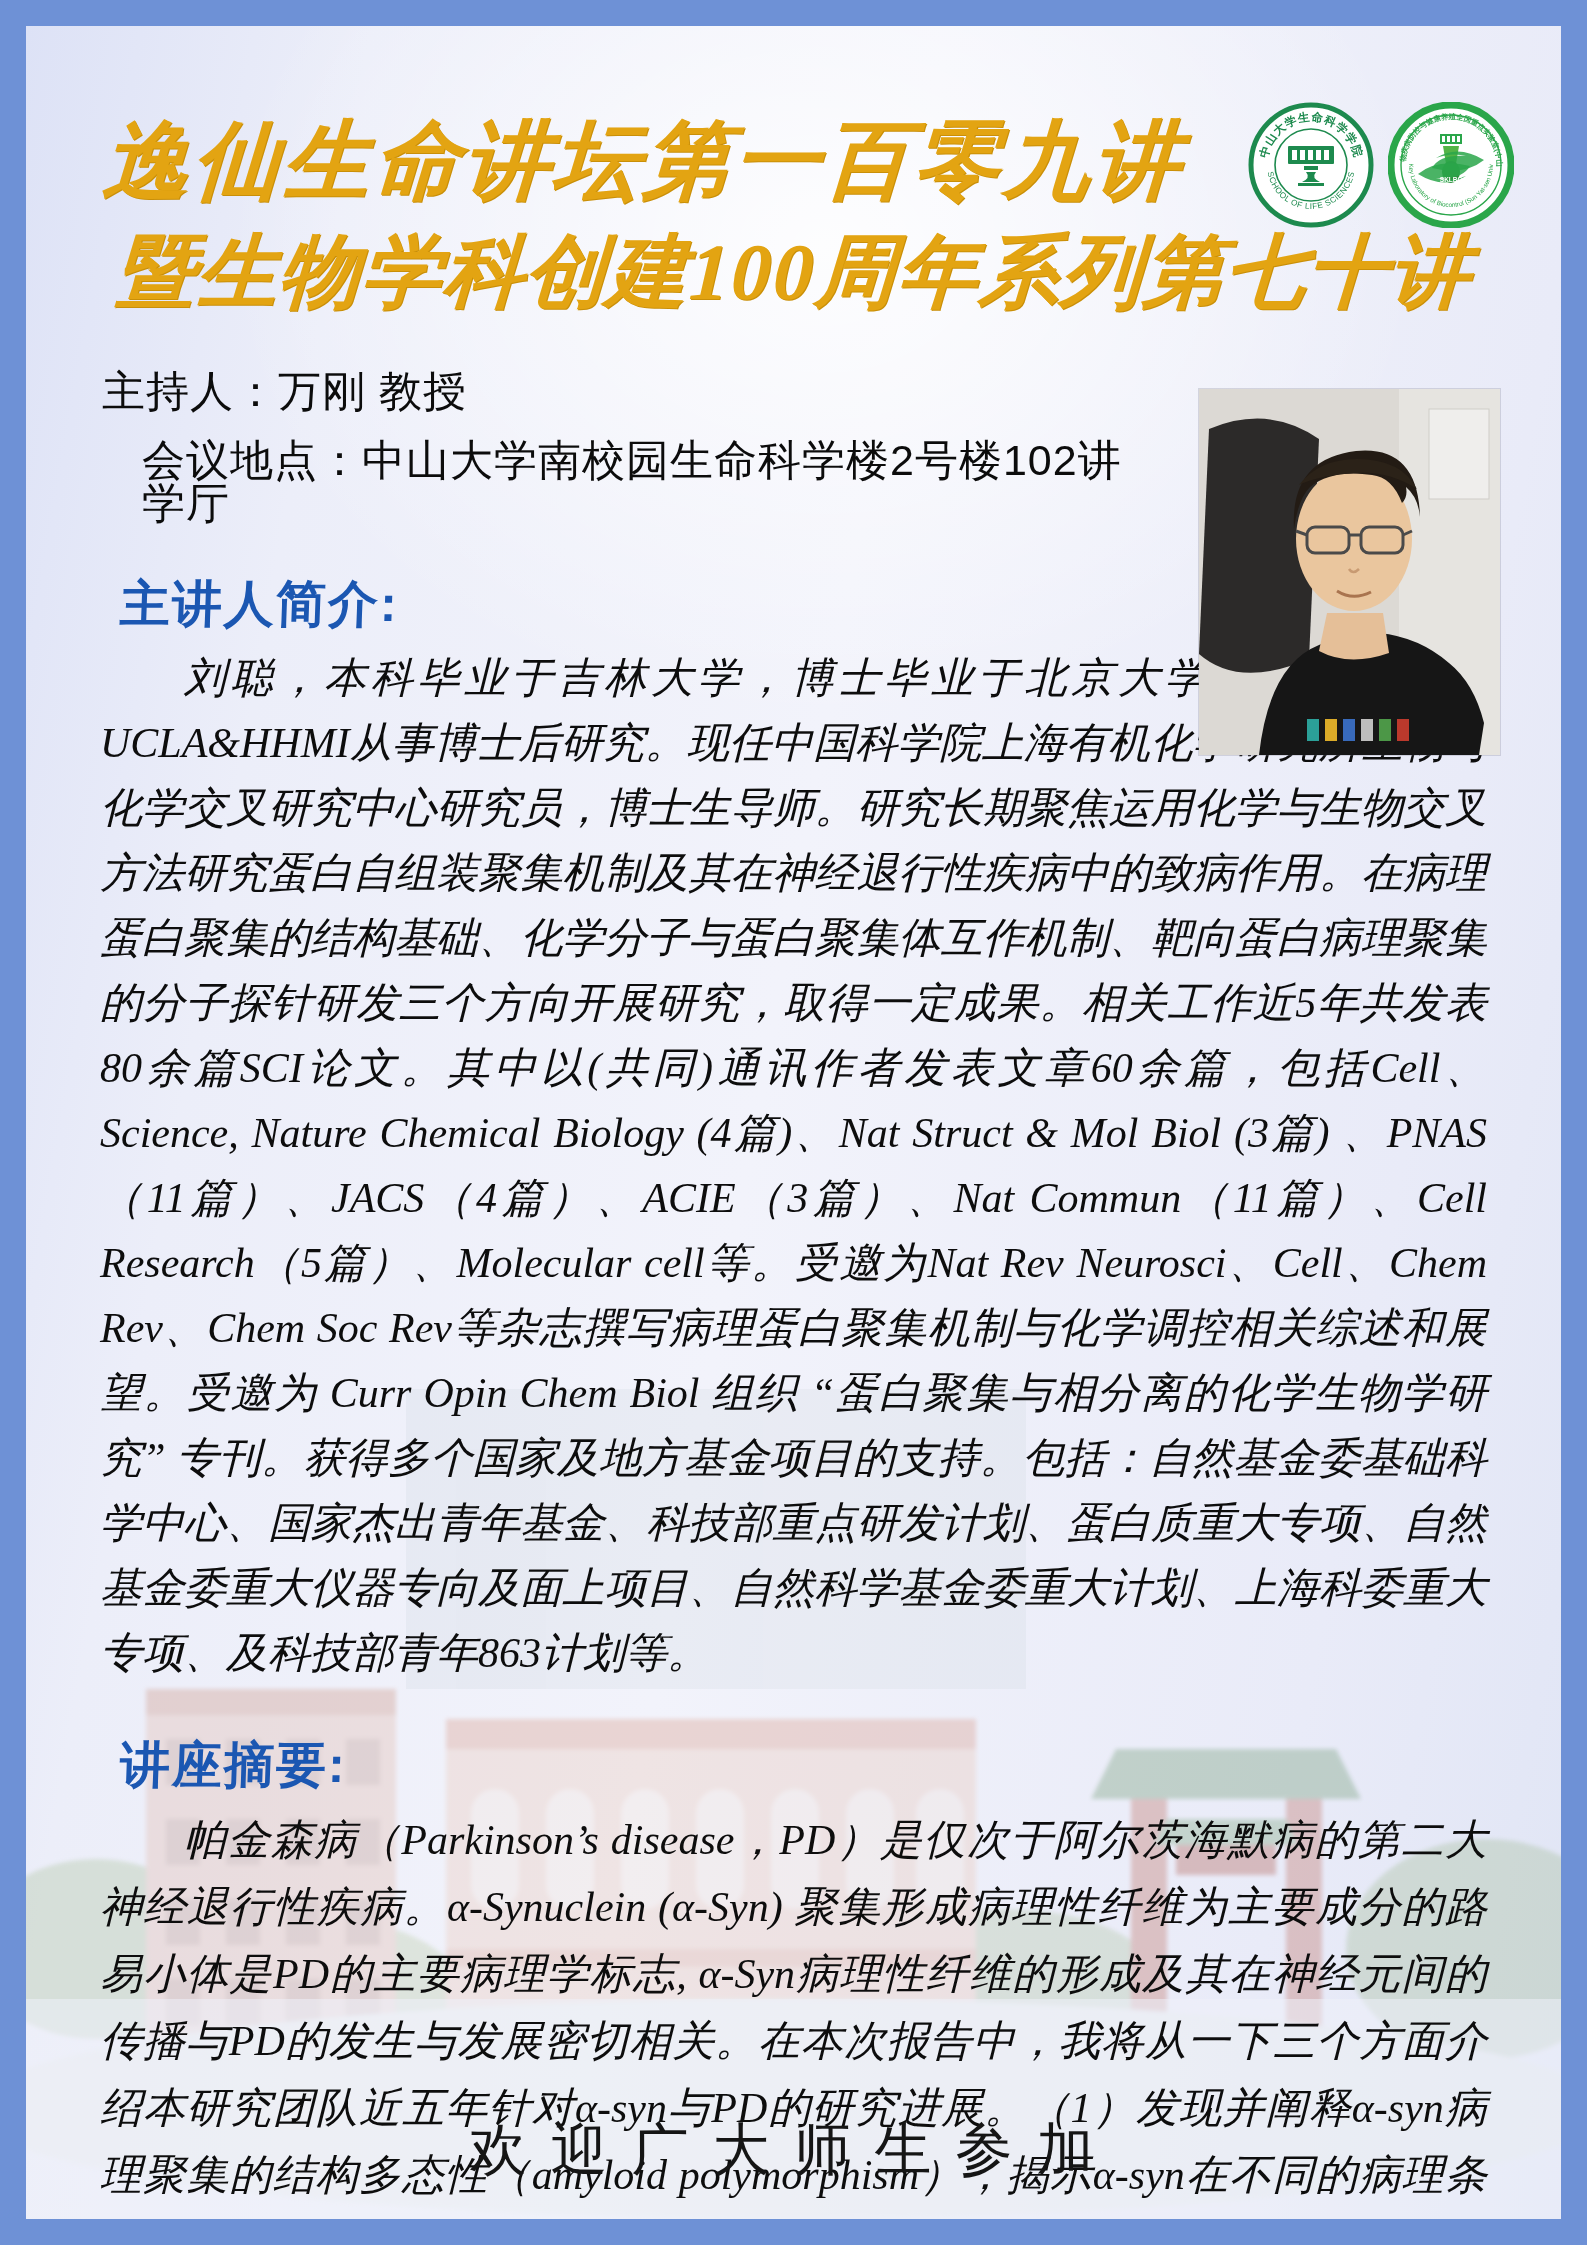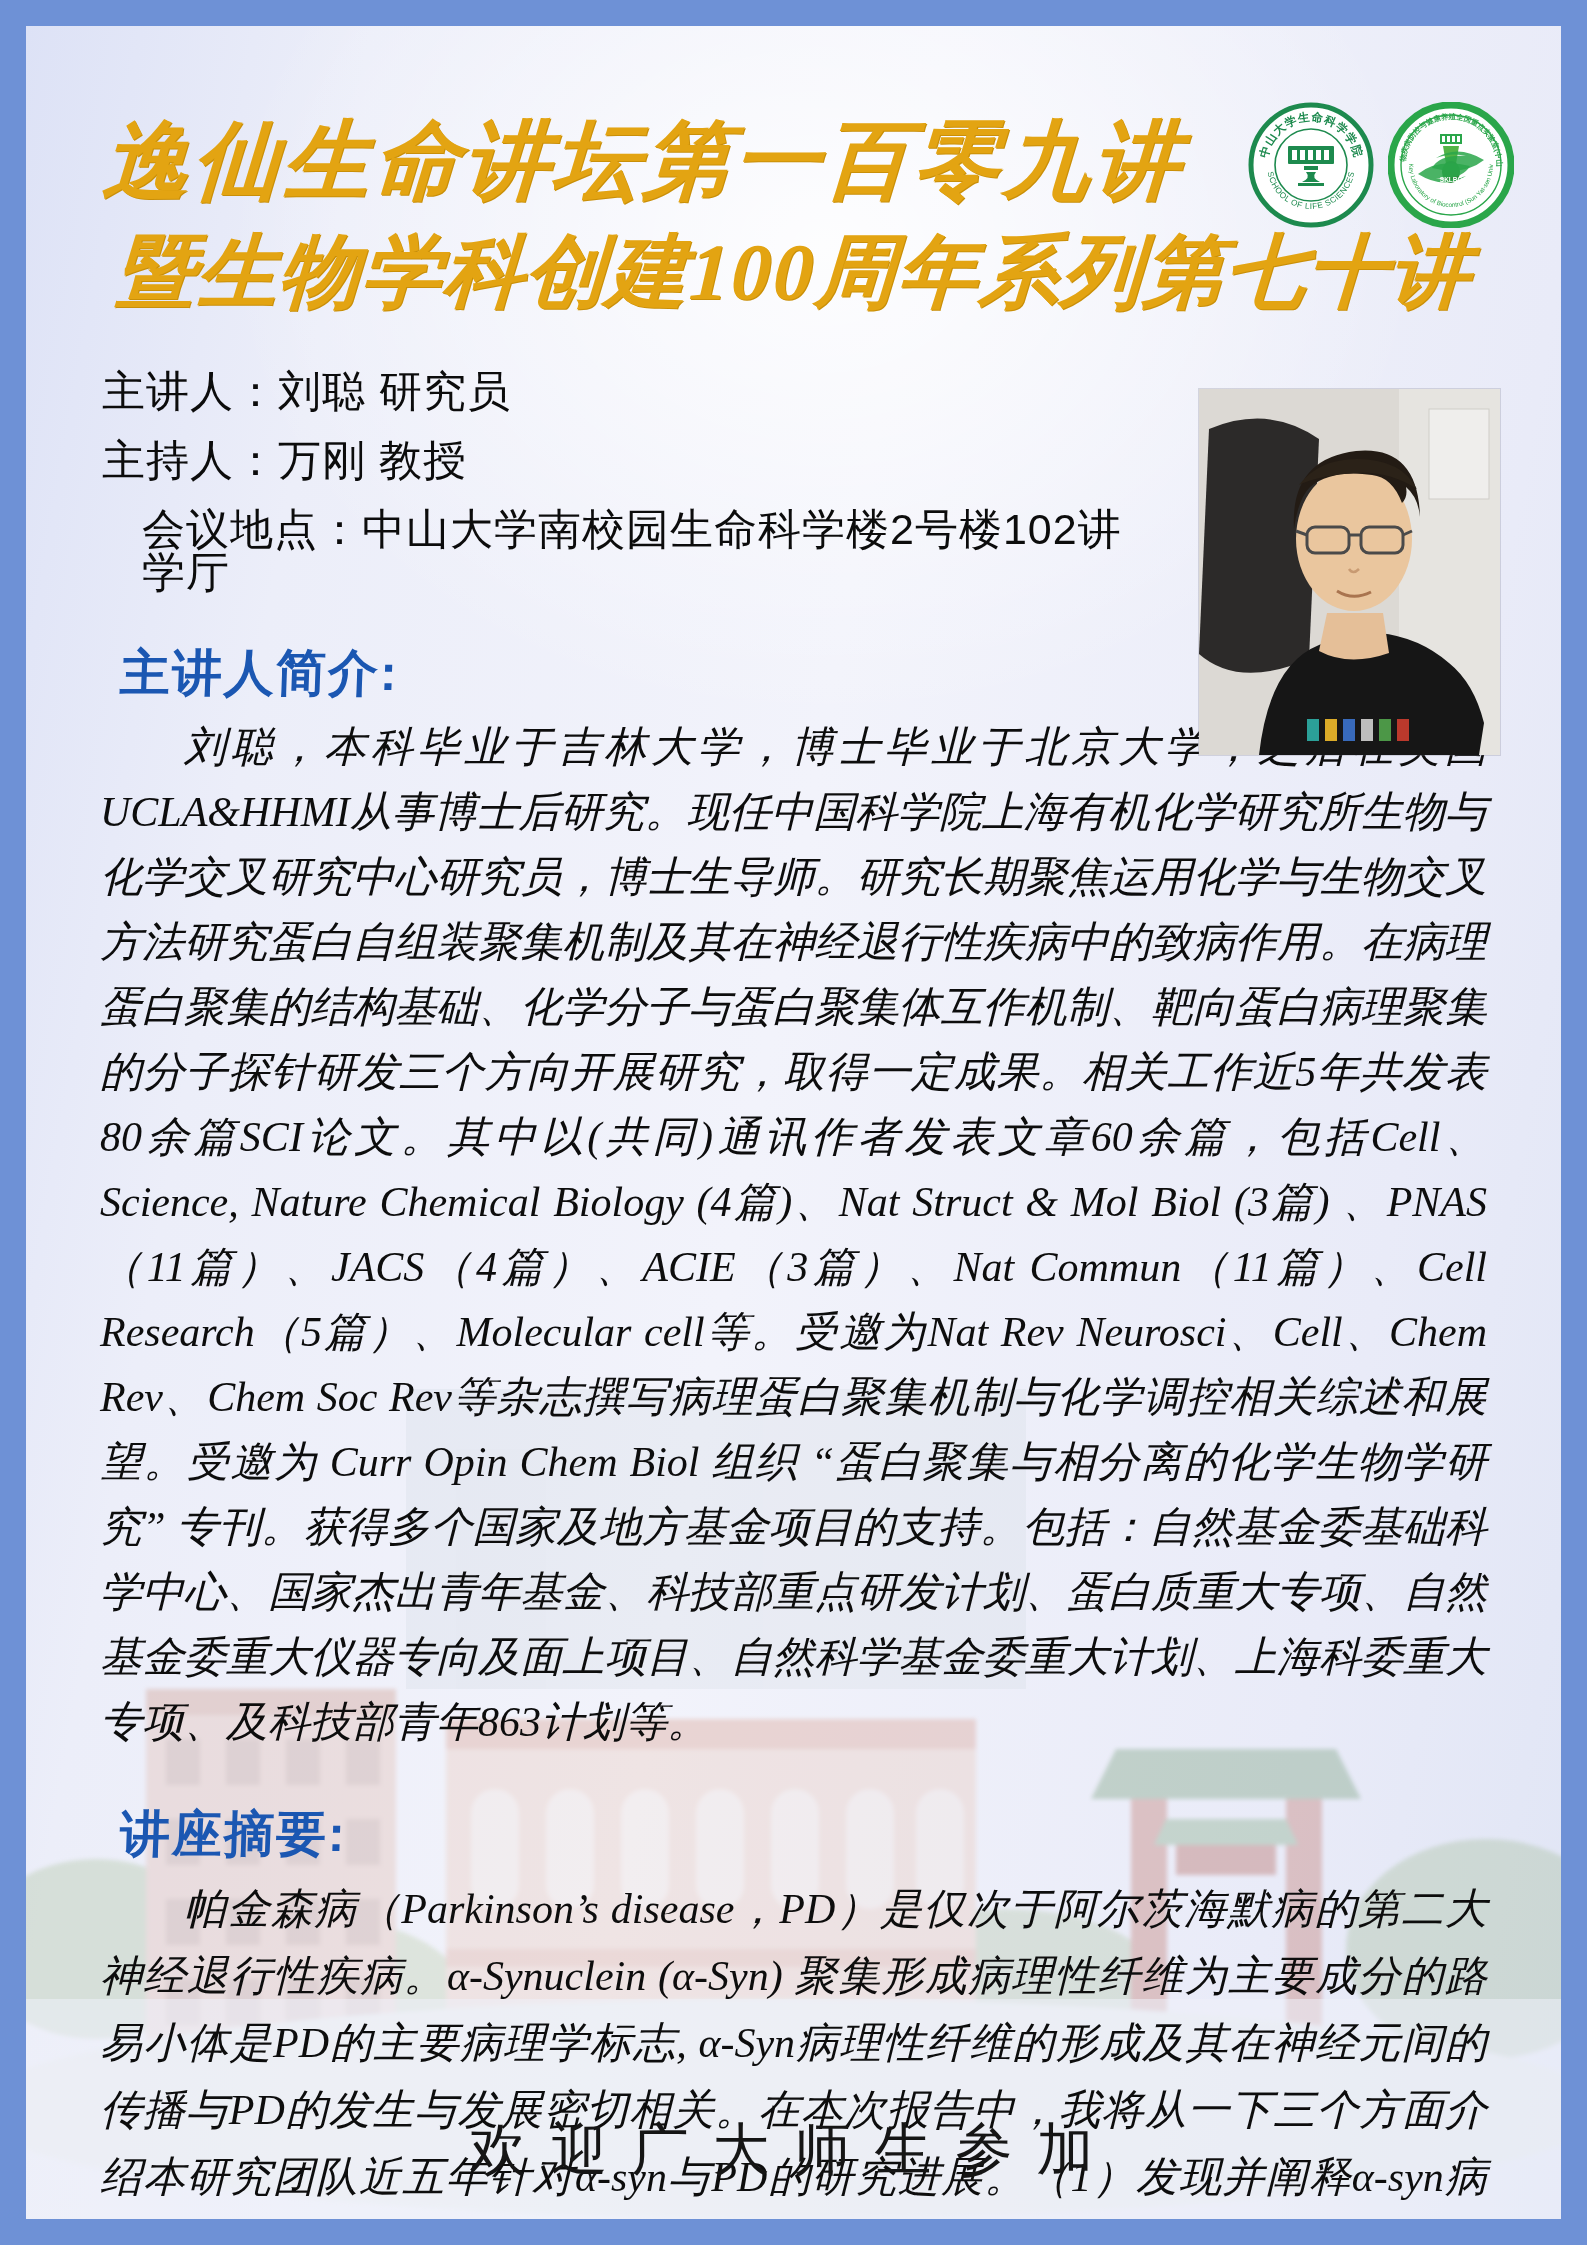--- a/index.html
+++ b/index.html
@@ -197,21 +197,20 @@
           <path d="M55 44 h16 l-3 18 q-5 6 -10 0 z" fill="#53b447"></path>
           <ellipse cx="63" cy="70" rx="9" ry="11" fill="#2f8f3e"></ellipse>
           <path d="M30 72 q20 -16 52 -8 q-8 14 -34 12 q14 4 30 -2 q-22 14 -48 -2z" fill="#2aa64a" opacity="0.85"></path>
           <path d="M96 58 q-20 16 -52 8 q8 -14 34 -12 q-14 -4 -30 2 q22 -14 48 2z" fill="#2aa64a" opacity="0.85"></path>
           <text x="63" y="80" text-anchor="middle" font-size="6.5" fill="#ffffff" font-weight="bold">SKLBC</text>
         </g>
       </svg>
     </div>
 
     <section class="info-block">
-      <div class="info-row">主讲人：刘聪  研究员</div>
       <div class="info-row">主持人：万刚  教授</div>
       <div class="info-row">会议地点：中山大学南校园生命科学楼2号楼102讲学厅</div>
     </section>
 
     <svg class="speaker-photo" viewBox="0 0 301 366" aria-hidden="true">
       <rect width="301" height="366" fill="#dcd9d4"></rect>
       <rect x="200" width="101" height="366" fill="#e6e4e0"></rect>
       <rect x="230" y="20" width="60" height="90" fill="#efeeec" stroke="#cfcdc8"></rect>
 
       <path d="M10 40 q60 -25 110 10 l-10 220 q-70 30 -110 -5 z" fill="#2c2a29"></path>

